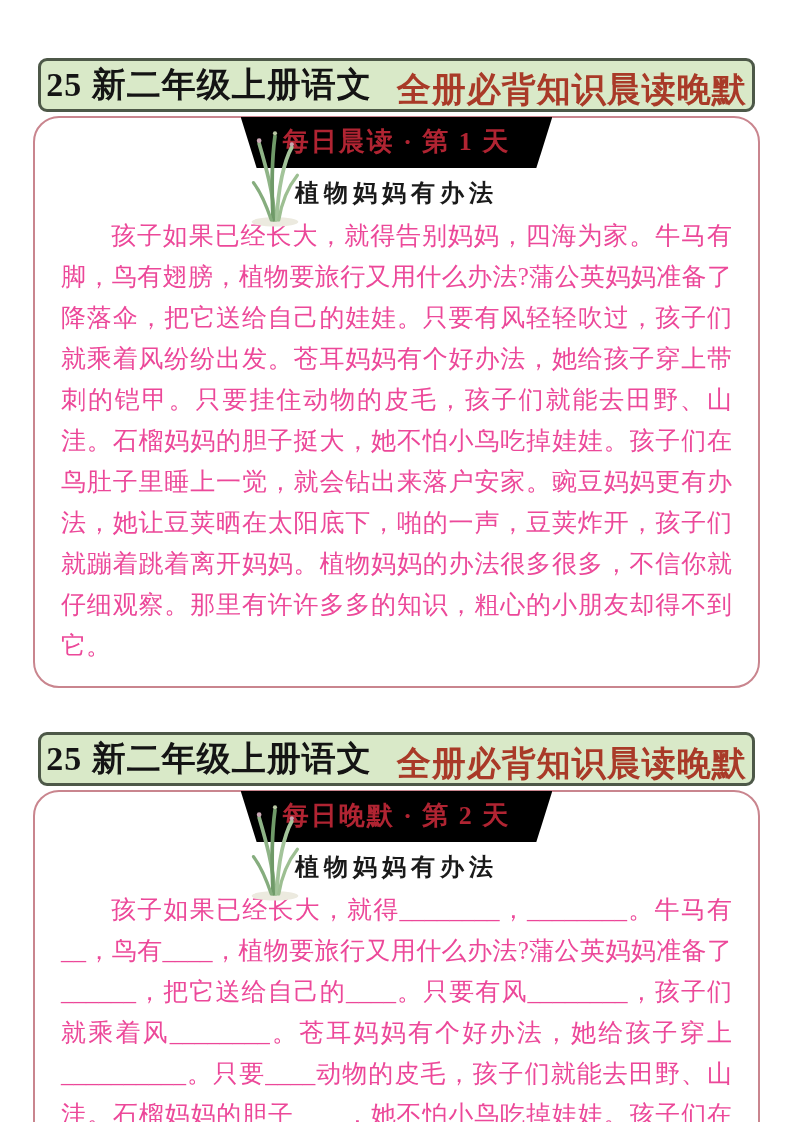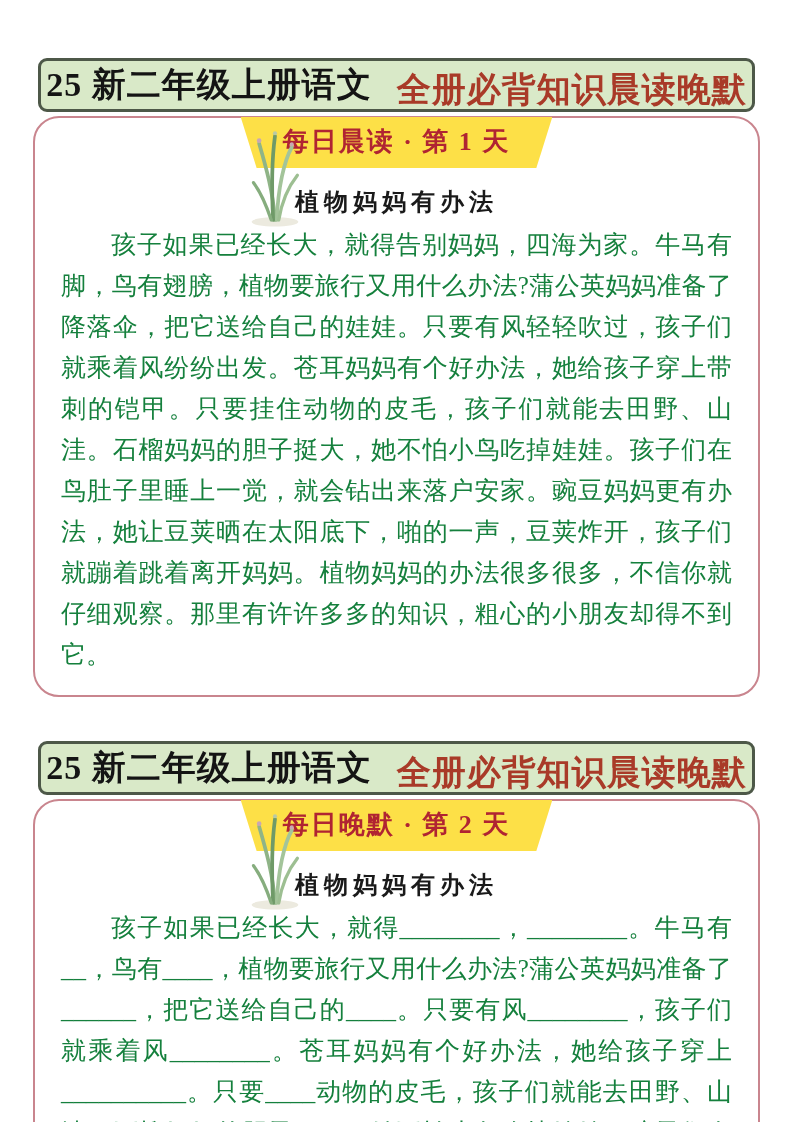--- a/index.html
+++ b/index.html
@@ -39,45 +39,45 @@
     margin: 4px 33px 0 33px;
     border: 2px solid #c9858e;
     border-radius: 26px;
     position: relative;
     padding-bottom: 12px;
     background: #ffffff;
   }
   .badge {
     width: fit-content;
     margin: -1px auto 0 auto;
-    background: #fde047;
+    background: #000000;
     color: #b02432;
     font-size: 26px;
     font-weight: bold;
     letter-spacing: 2px;
     padding: 7px 42px 9px 42px;
     clip-path: polygon(0 0, 100% 0, calc(100% - 16px) 100%, 16px 100%);
     text-align: center;
   }
   .card-title {
     text-align: center;
     font-size: 24px;
     font-weight: 600;
     letter-spacing: 5px;
-    margin-top: 18px;
+    margin-top: 9px;
     color: #1a1a1a;
   }
   .passage {
     margin: 6px 26px 8px 26px;
     font-size: 25px;
     line-height: 41px;
     text-align: justify;
     text-justify: inter-ideograph;
     text-indent: 2em;
-    color: #15803d;
+    color: #ec4899;
   }
   .plant {
     position: absolute;
     left: 212px;
     top: 8px;
     width: 56px;
     height: 104px;
     pointer-events: none;
   }
 

